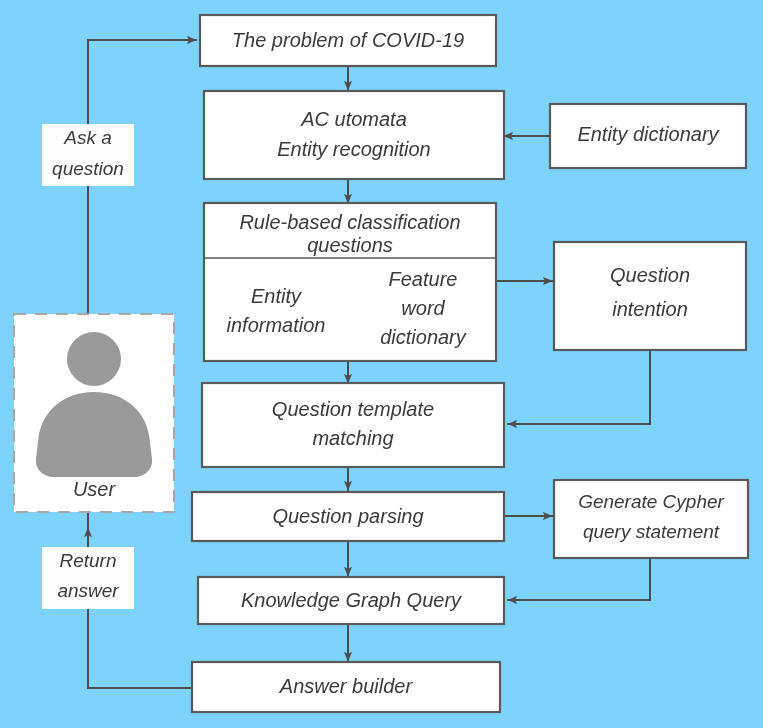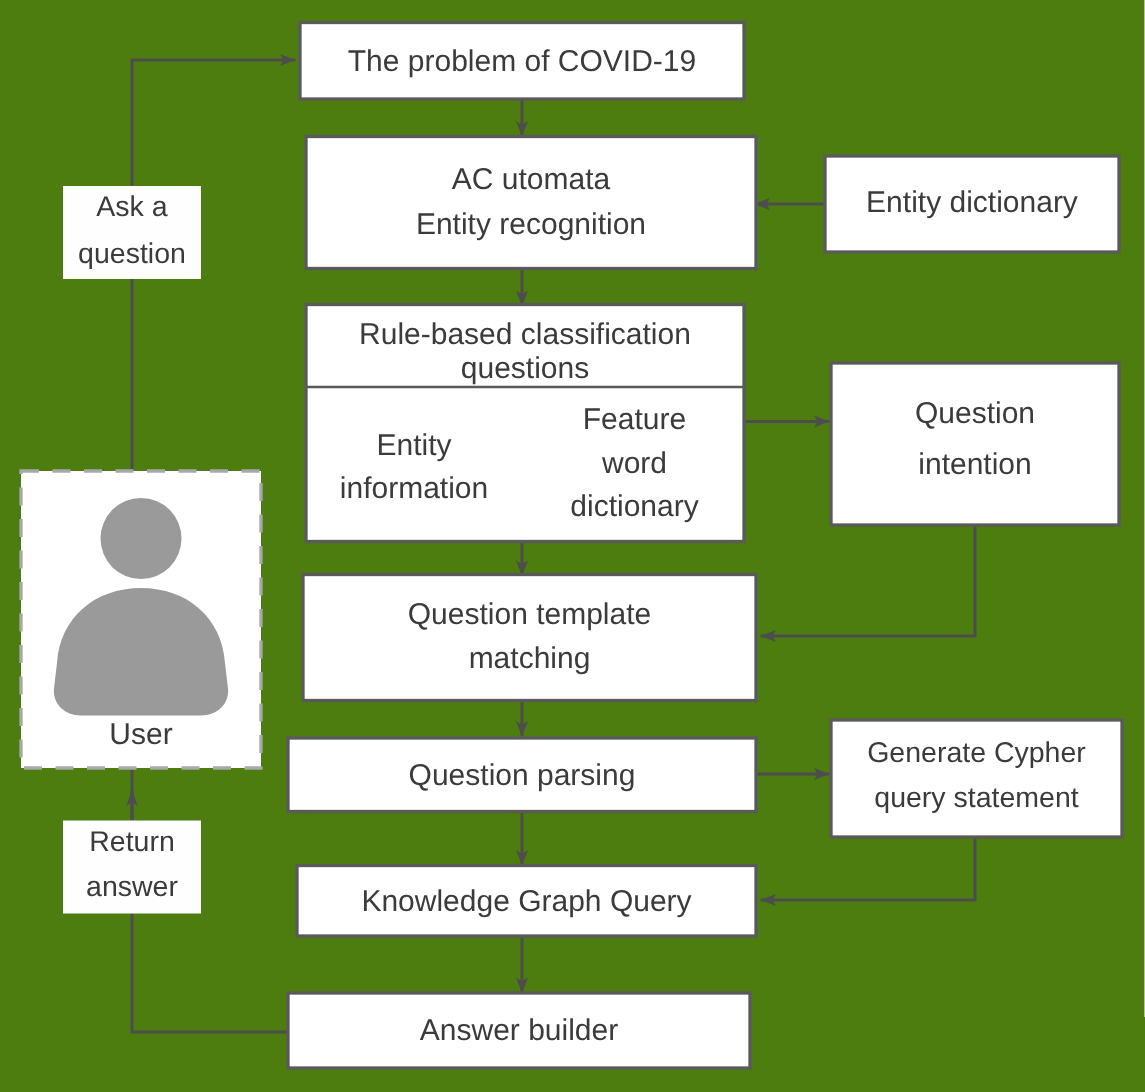--- a/index.html
+++ b/index.html
@@ -7,22 +7,23 @@
     padding: 0;
     background: #ffffff;
   }
   body {
     font-family: "Liberation Sans", sans-serif;
   }
   #diagram-root {
     position: relative;
     width: 763px;
     height: 728px;
-    background: #4d7c0f;
+    background: #7dd3fc;
     overflow: hidden;
+    font-style: italic;
   }
   svg.flow {
     position: absolute;
     inset: 0;
     width: 763px;
     height: 728px;
     display: block;
   }
   .node-box {
     fill: #ffffff;

